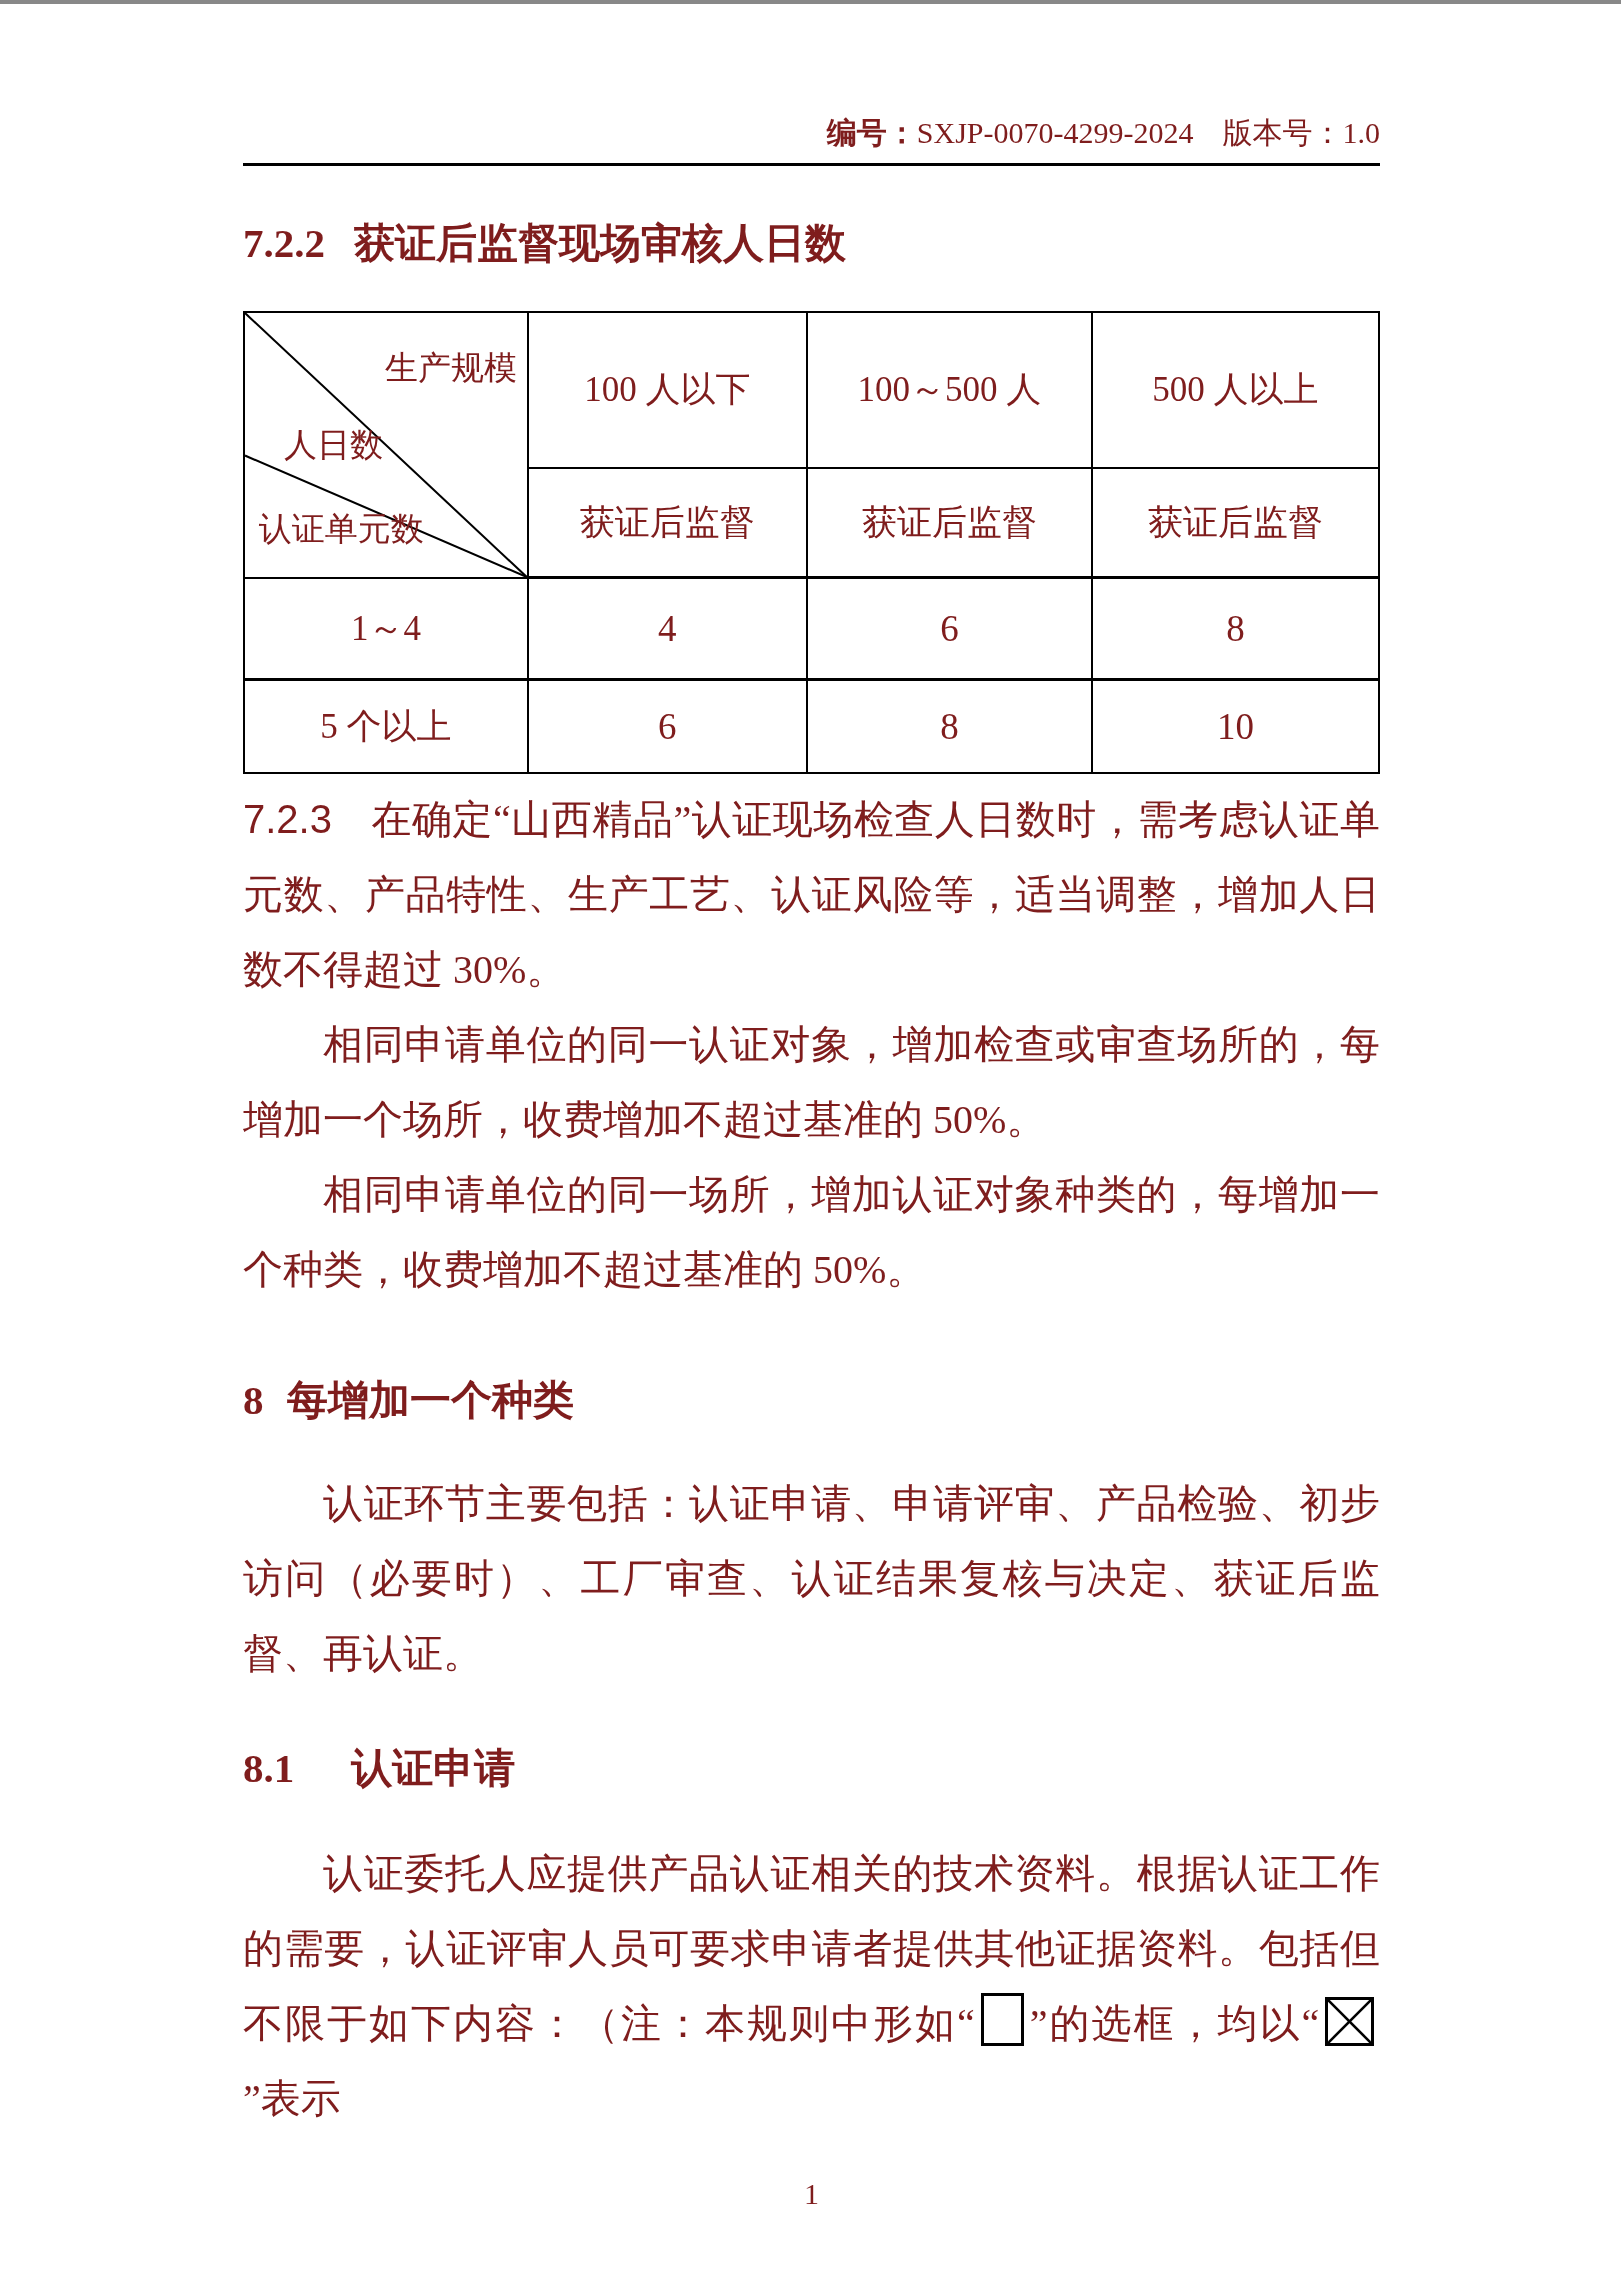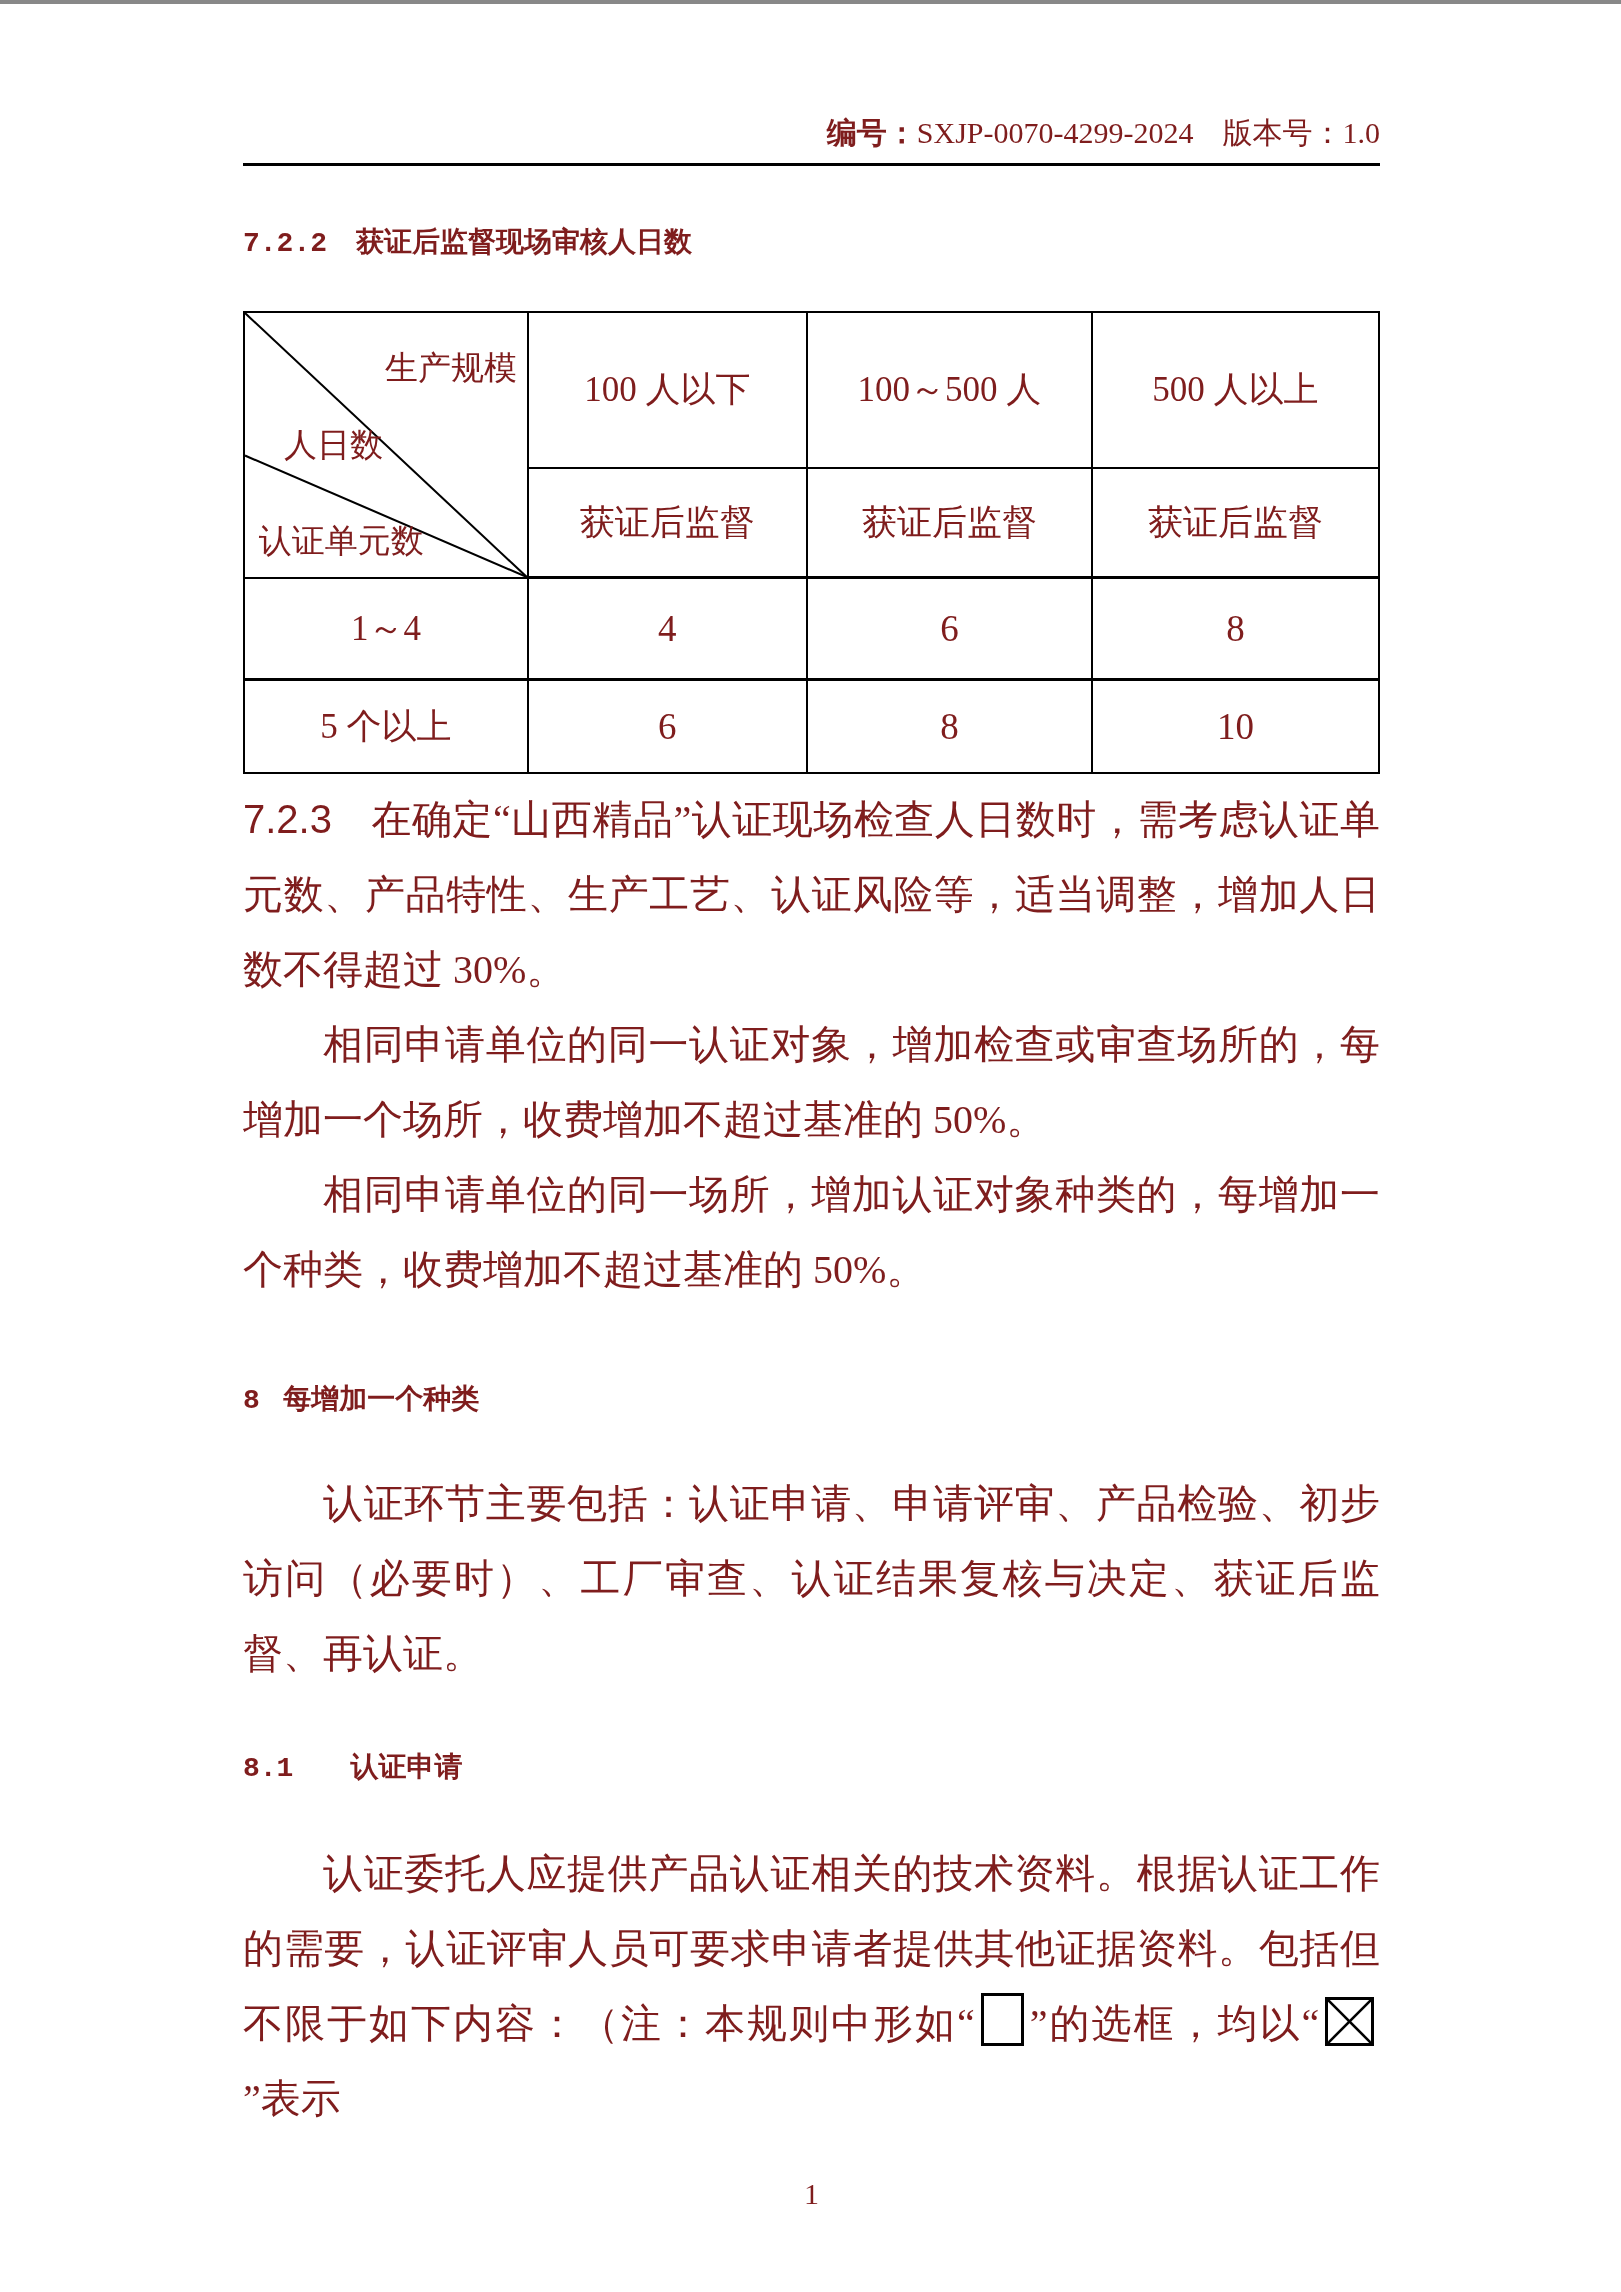--- a/index.html
+++ b/index.html
@@ -27,23 +27,23 @@
     white-space: nowrap;
   }
   .hdr-bold {
     font-family: "Liberation Sans", "DejaVu Sans", sans-serif;
     font-weight: bold;
   }
   .hdr-version { margin-left: 29px; }
 
   
   .h-section {
-    font-family: Liberation Mono, monospace;
+    font-family: Liberation Serif, serif;
     font-weight: bold;
-    font-size: 28px;
+    font-size: 41px;
     line-height: 49px;
     white-space: nowrap;
   }
   .h722 { margin-top: 53px; }
   .h8   { margin-top: 69px; }
   .h81  { margin-top: 53px; }
   .h-num-gap-s { margin-right: 23.5px; }
   .h-num-gap-m { margin-right: 29px; }
   .h-num-gap-l { margin-right: 57px; }
 
@@ -78,21 +78,21 @@
   }
   .corner-cell svg.diag line { stroke: #000; stroke-width: 2; }
   .corner-cell .lbl {
     position: absolute;
     font-size: 33px;
     line-height: 37px;
     white-space: nowrap;
   }
   .lbl-scale { top: 37px;  right: 9.8px; }
   .lbl-days  { top: 114px; left: 39px;  }
-  .lbl-units { top: 210px; left: 13.7px;  }
+  .lbl-units { top: 198px; left: 13.7px;  }
 
   
   .body-text { font-size: 40px; line-height: 75px; }
   .bt-1 { margin-top: 7.8px; }
   .bt-2 { margin-top: 41px; }
   .bt-3 { margin-top: 43px; }
   .body-text p {
     margin: 0;
     text-align: justify;
     text-justify: inter-character;

